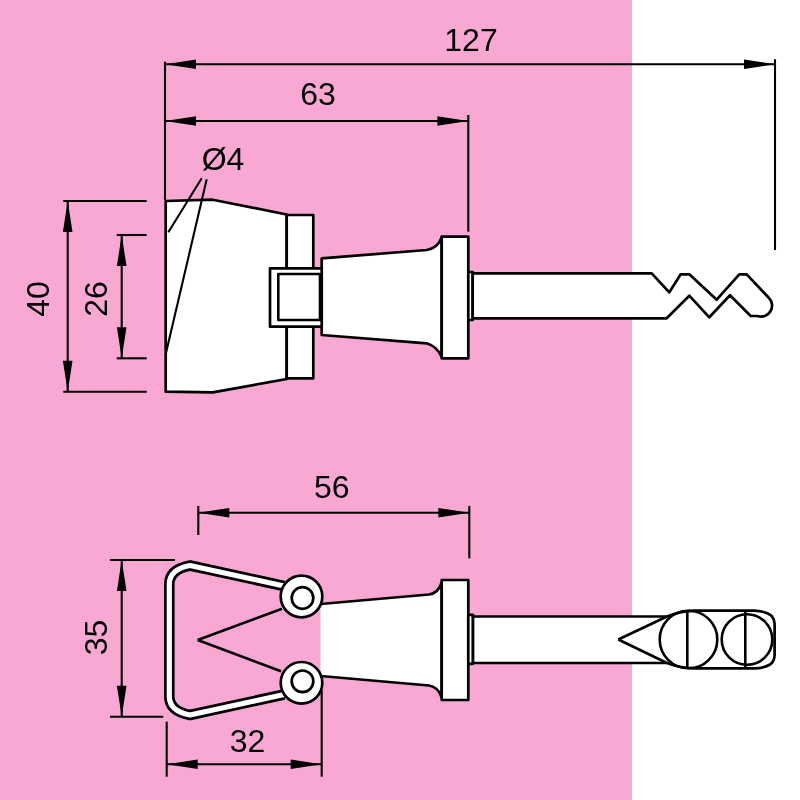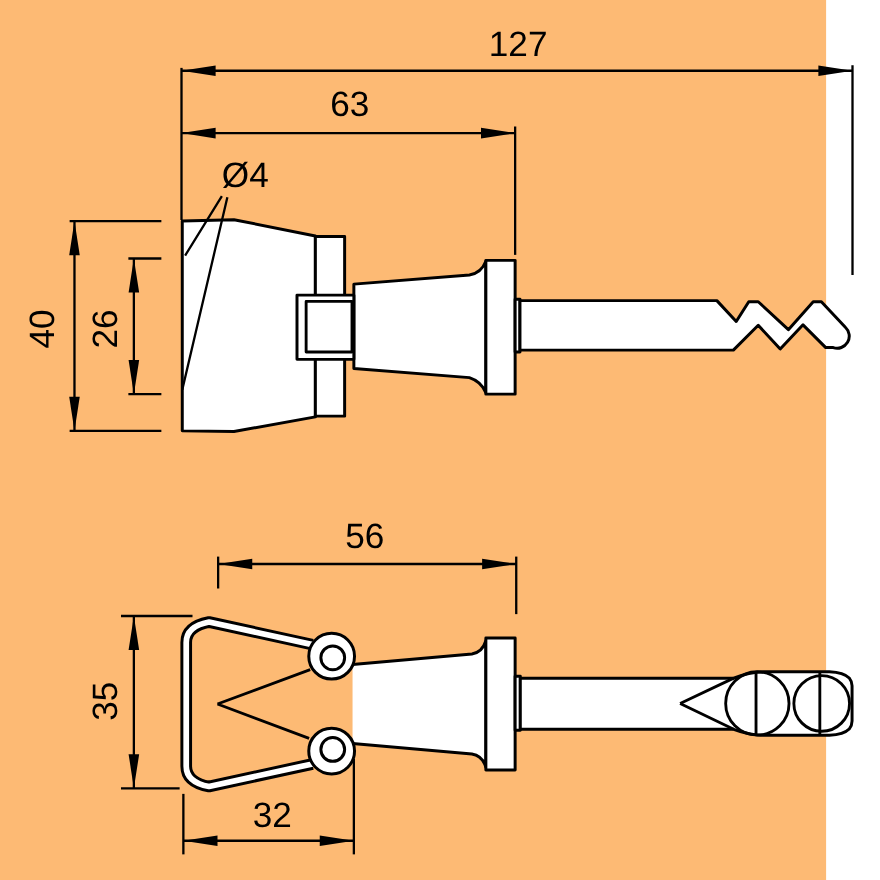--- a/index.html
+++ b/index.html
@@ -4,24 +4,24 @@
 <style>
   html, body {
     margin: 0;
     padding: 0;
     background: #ffffff;
     width: 800px;
     height: 800px;
     font-family: "Liberation Sans", sans-serif;
   }
   #stage {
-    width: 751px;
+    width: 632px;
     height: 800px;
     position: relative;
-    background: #fdba74;
+    background: #f9a8d4;
   }
   svg { display: block; }
   .outline {
     fill: #ffffff;
     stroke: #000000;
     stroke-width: 2.7;
     stroke-linejoin: round;
   }
   .detail {
     fill: none;

